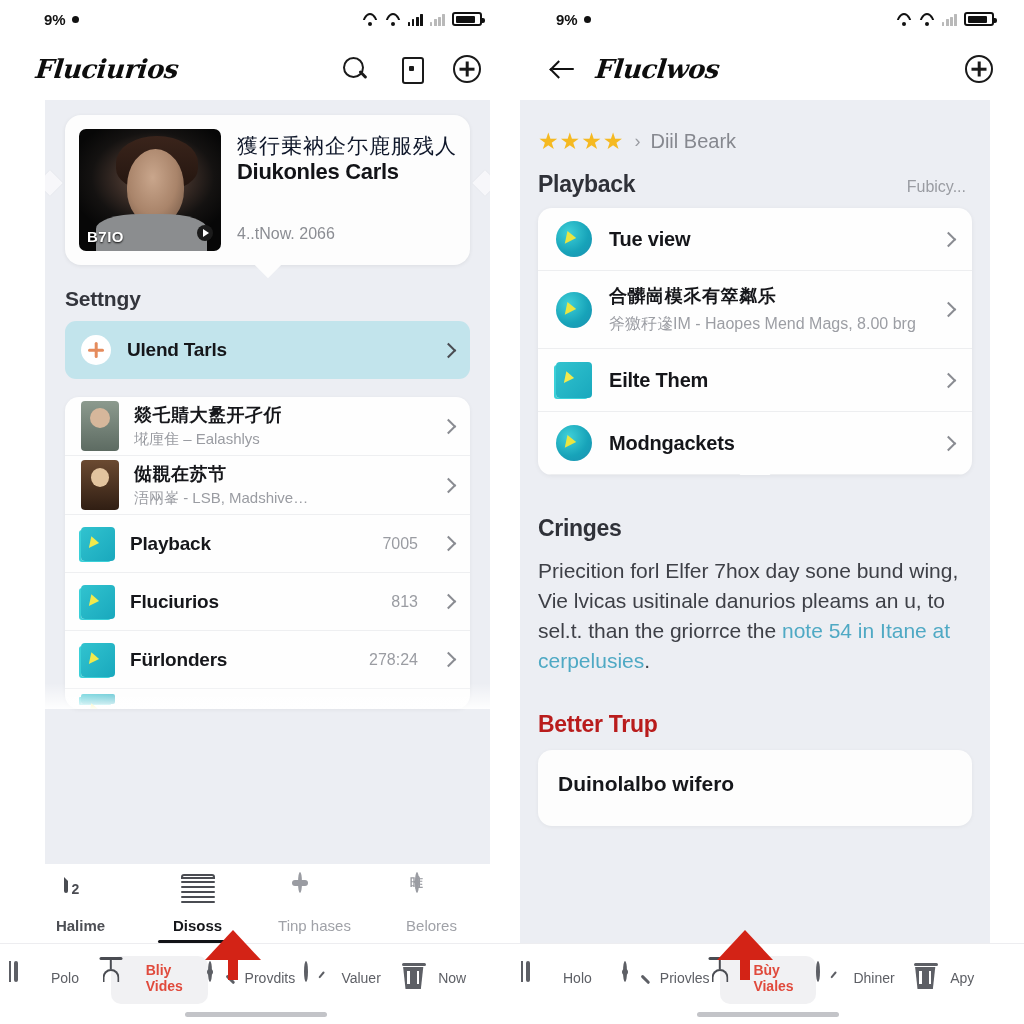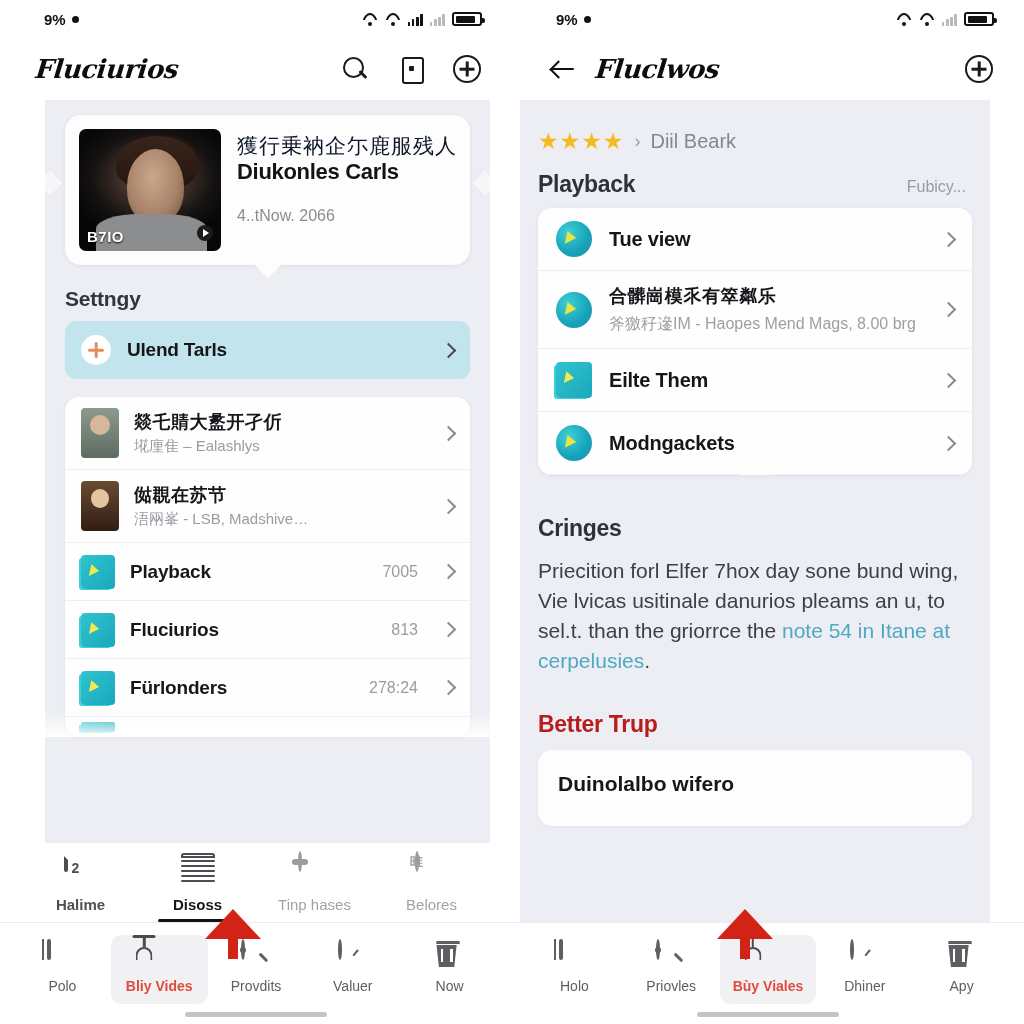--- a/index.html
+++ b/index.html
@@ -64,40 +64,40 @@
       background:radial-gradient(ellipse at 45% 38%, #c9a68c 0%, #a9846a 55%, #6d5342 100%); }
   .hero-thumb .hair { position:absolute; left:26%; top:6%; width:58%; height:44%; border-radius:50% 50% 40% 40%;
       background:linear-gradient(#3a241b,#23150f); }
   .hero-thumb .body-sh { position:absolute; left:12%; bottom:0; width:78%; height:30%; background:#8b8d8f; border-radius:40% 40% 0 0; }
   .hero-thumb .tag { position:absolute; left:8px; bottom:6px; color:#fff; font-weight:bold; font-size:15px; letter-spacing:.5px; text-shadow:0 1px 2px #000; }
   .hero-thumb .play { position:absolute; right:8px; bottom:10px; width:16px; height:16px; border-radius:50%; background:#1b1b1b; }
   .hero-thumb .play::after{ content:""; position:absolute; left:6px; top:4px; border-left:6px solid #fff; border-top:4px solid transparent; border-bottom:4px solid transparent; }
   .hero-text { flex:1 1 auto; min-width:0; padding-top:4px; }
   .hero-cjk { font-size:21px; font-weight:normal; color:#0f172a; letter-spacing:1px; line-height:1.25; white-space:nowrap; overflow:hidden; }
   .hero-title { font-size:22px; font-weight:bold; color:#121317; letter-spacing:-.3px; }
-  .hero-date { font-size:16px; color:#8b8d93; margin-top:22px; }
+  .hero-date { font-size:16px; color:#8b8d93; margin-top:40px; }
   .hero-nav { position:absolute; top:50%; transform:translateY(-50%) rotate(45deg); width:18px; height:18px; background:#f7f7fa; box-shadow:0 0 2px rgba(0,0,0,.06); }
   .hero-nav.l { left:-4px; } .hero-nav.r { right:-4px; }
   .hero-caret { position:absolute; left:50%; bottom:-9px; transform:translateX(-50%) rotate(45deg); width:20px; height:20px; background:#fdfdfd; }
 
   
   .sec-title { font-size:21px; font-weight:bold; color:#33353c; padding:22px 20px 10px 20px; letter-spacing:-.2px; }
 
   
   .hl-row { margin:0 20px; background:#c2e4ec; border-radius:11px; height:58px; display:flex; align-items:center; padding:0 16px; gap:16px; }
   .hl-plus { width:30px; height:30px; border-radius:50%; background:#fff; position:relative; flex:0 0 auto; }
   .hl-plus::before{ content:""; position:absolute; left:50%; top:50%; width:16px; height:2.6px; background:#e58b5c; transform:translate(-50%,-50%); border-radius:2px; }
   .hl-plus::after{ content:""; position:absolute; left:50%; top:50%; width:2.6px; height:16px; background:#e58b5c; transform:translate(-50%,-50%); border-radius:2px; }
   .hl-label { font-size:19px; font-weight:bold; color:#15161a; letter-spacing:-.2px; }
   .chev { margin-left:auto; width:11px; height:11px; border-right:2.6px solid #8a8c92; border-top:2.6px solid #8a8c92; transform:rotate(45deg); flex:0 0 auto; }
   .chev.dark { border-color:#4a4c52; }
 
   
   .list-card { margin:18px 20px 0 20px; background:#fefefe; border-radius:14px; overflow:hidden; box-shadow:0 1px 4px rgba(0,0,0,.05); }
-  .lrow { display:flex; align-items:center; gap:15px; padding:11px 16px; border-bottom:1px solid #eeeff1; min-height:58px; }
+  .lrow { display:flex; align-items:center; gap:15px; padding:4px 16px; border-bottom:1px solid #eeeff1; min-height:58px; }
   .lrow:last-child { border-bottom:none; }
   .thumb-sq { width:38px; height:50px; border-radius:4px; flex:0 0 auto; overflow:hidden; position:relative; }
   .thumb-p1 { background:linear-gradient(#8c9a8e,#5d6b62); }
   .thumb-p1::after{ content:""; position:absolute; left:24%; top:14%; width:52%; height:40%; border-radius:50%; background:#d6b79b; }
   .thumb-p2 { background:linear-gradient(#6b4a31,#301e13); }
   .thumb-p2::after{ content:""; position:absolute; left:26%; top:16%; width:48%; height:38%; border-radius:50%; background:#e2c49f; }
   .ico-book { width:34px; height:34px; flex:0 0 auto; border-radius:4px; position:relative;
      background:linear-gradient(135deg,#31c3cf 0%,#19a8bd 100%); box-shadow:-3px 2px 0 -1px #3ad0d8; }
   .ico-book::after{ content:""; position:absolute; left:9px; top:10px; width:0; height:0;
      border-left:9px solid #f2ea4c; border-top:5px solid transparent; border-bottom:7px solid transparent; transform:rotate(12deg); }
@@ -123,21 +123,21 @@
   .si-doc .g { position:absolute; left:6px; top:7px; font-size:14px; font-weight:bold; color:#4a4c52; }
   .si-stack { width:26px; margin:2px auto 0; }
   .si-stack i { display:block; height:2.4px; background:#4a4c52; margin-bottom:2.6px; border-radius:1px; }
   .si-stack .cap { height:5px; border:2.2px solid #4a4c52; border-radius:3px 3px 0 0; background:transparent; margin-bottom:2px; }
   .si-circ { width:32px; height:32px; border:2.4px solid #9a9ca2; border-radius:50%; margin:1px auto 0; position:relative; }
   .si-circ.dots::after{ content:""; position:absolute; left:50%; top:50%; transform:translate(-50%,-50%); width:16px; height:6px; border-radius:3px; background:#9a9ca2; }
   .si-circ .cjk { position:absolute; left:50%; top:50%; transform:translate(-50%,-50%); font-size:13px; color:#9a9ca2; font-weight:bold; }
 
   
   .botnav { background:#fff; flex:0 0 auto; padding:12px 14px 0 14px; display:flex; border-top:1px solid #ededf0; position:relative; }
-  .bn { flex:1 1 0; display:flex; flex-direction:column; align-items:center; gap:7px; padding:6px 0 10px; border-radius:10px; position:relative; }
+  .bn { flex:1 1 0; display:flex; flex-direction:row; align-items:center; gap:7px; padding:6px 0 10px; border-radius:10px; position:relative; }
   .bn.active { background:#f1f1f3; }
   .bn-label { font-size:14px; color:#5d5f65; }
   .bn.active .bn-label { color:#e04a3c; font-weight:bold; }
   .bnicon { width:30px; height:30px; position:relative; }
   .bi-book { width:26px; height:24px; border:2.4px solid #5d5f65; border-radius:2px; position:relative; margin:3px auto 0; }
   .bi-book::after{ content:""; position:absolute; right:5px; top:-2.4px; bottom:-2.4px; width:2.4px; background:#5d5f65; }
   .bi-search { width:20px; height:20px; border:2.6px solid #5d5f65; border-radius:50%; position:relative; margin:2px auto 0; }
   .bi-search::before{ content:""; position:absolute; left:50%; top:50%; transform:translate(-50%,-50%); width:6px; height:6px; border-radius:50%; background:#5d5f65; }
   .bi-search::after{ content:""; position:absolute; left:15px; top:15px; width:11px; height:2.8px; background:#5d5f65; transform:rotate(45deg); border-radius:2px; }
   .bi-lamp { width:26px; height:26px; position:relative; margin:2px auto 0; }

